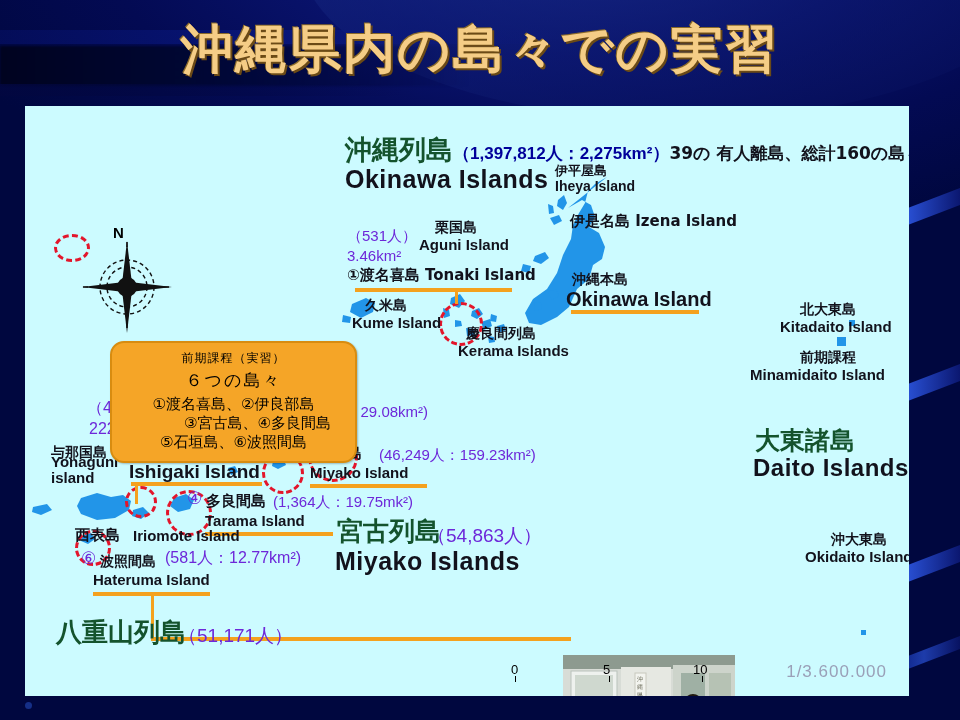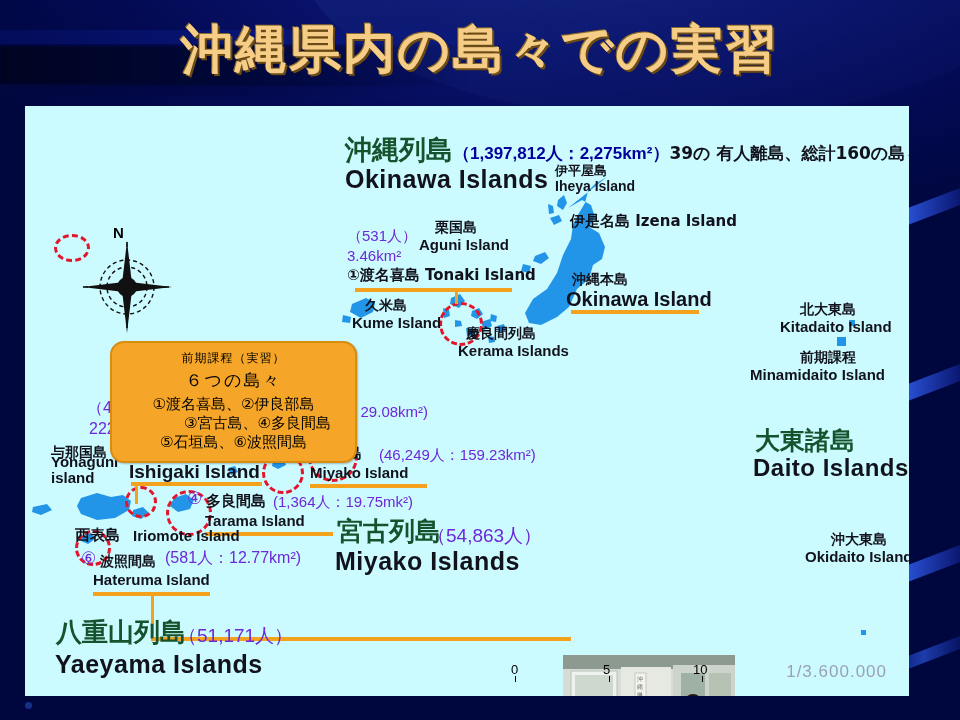--- a/index.html
+++ b/index.html
@@ -275,21 +275,20 @@
 
   <div class="vline" style="left:126px;top:486px;height:48px;"></div>
   <div class="uline" style="left:126px;top:531px;width:420px;"></div>
 
   <div class="lbl region-jp" style="left:312px;top:412px;font-size:26px;">宮古列島</div>
   <div class="lbl red" style="left:402px;top:420px;font-size:19px;">（54,863人）</div>
   <div class="lbl region-jp" style="left:31px;top:513px;font-size:26px;">八重山列島</div>
 
   <div class="lbl region-en" style="left:310px;top:442px;font-size:25px;">Miyako Islands</div>
   <div class="lbl red" style="left:153px;top:520px;font-size:19px;">（51,171人）</div>
-  <div class="lbl region-en" style="left:30px;top:545px;font-size:25px;">Yaeyama Islands</div>
 
   <div id="orange-box">
     <div class="ob-l1">前期課程（実習）</div>
     <div class="ob-l2">６つの島々</div>
     <div class="ob-l3">①渡名喜島、②伊良部島</div>
     <div class="ob-l4">③宮古島、④多良間島</div>
     <div class="ob-l5">⑤石垣島、⑥波照間島</div>
   </div>
 
   <div id="photo">

